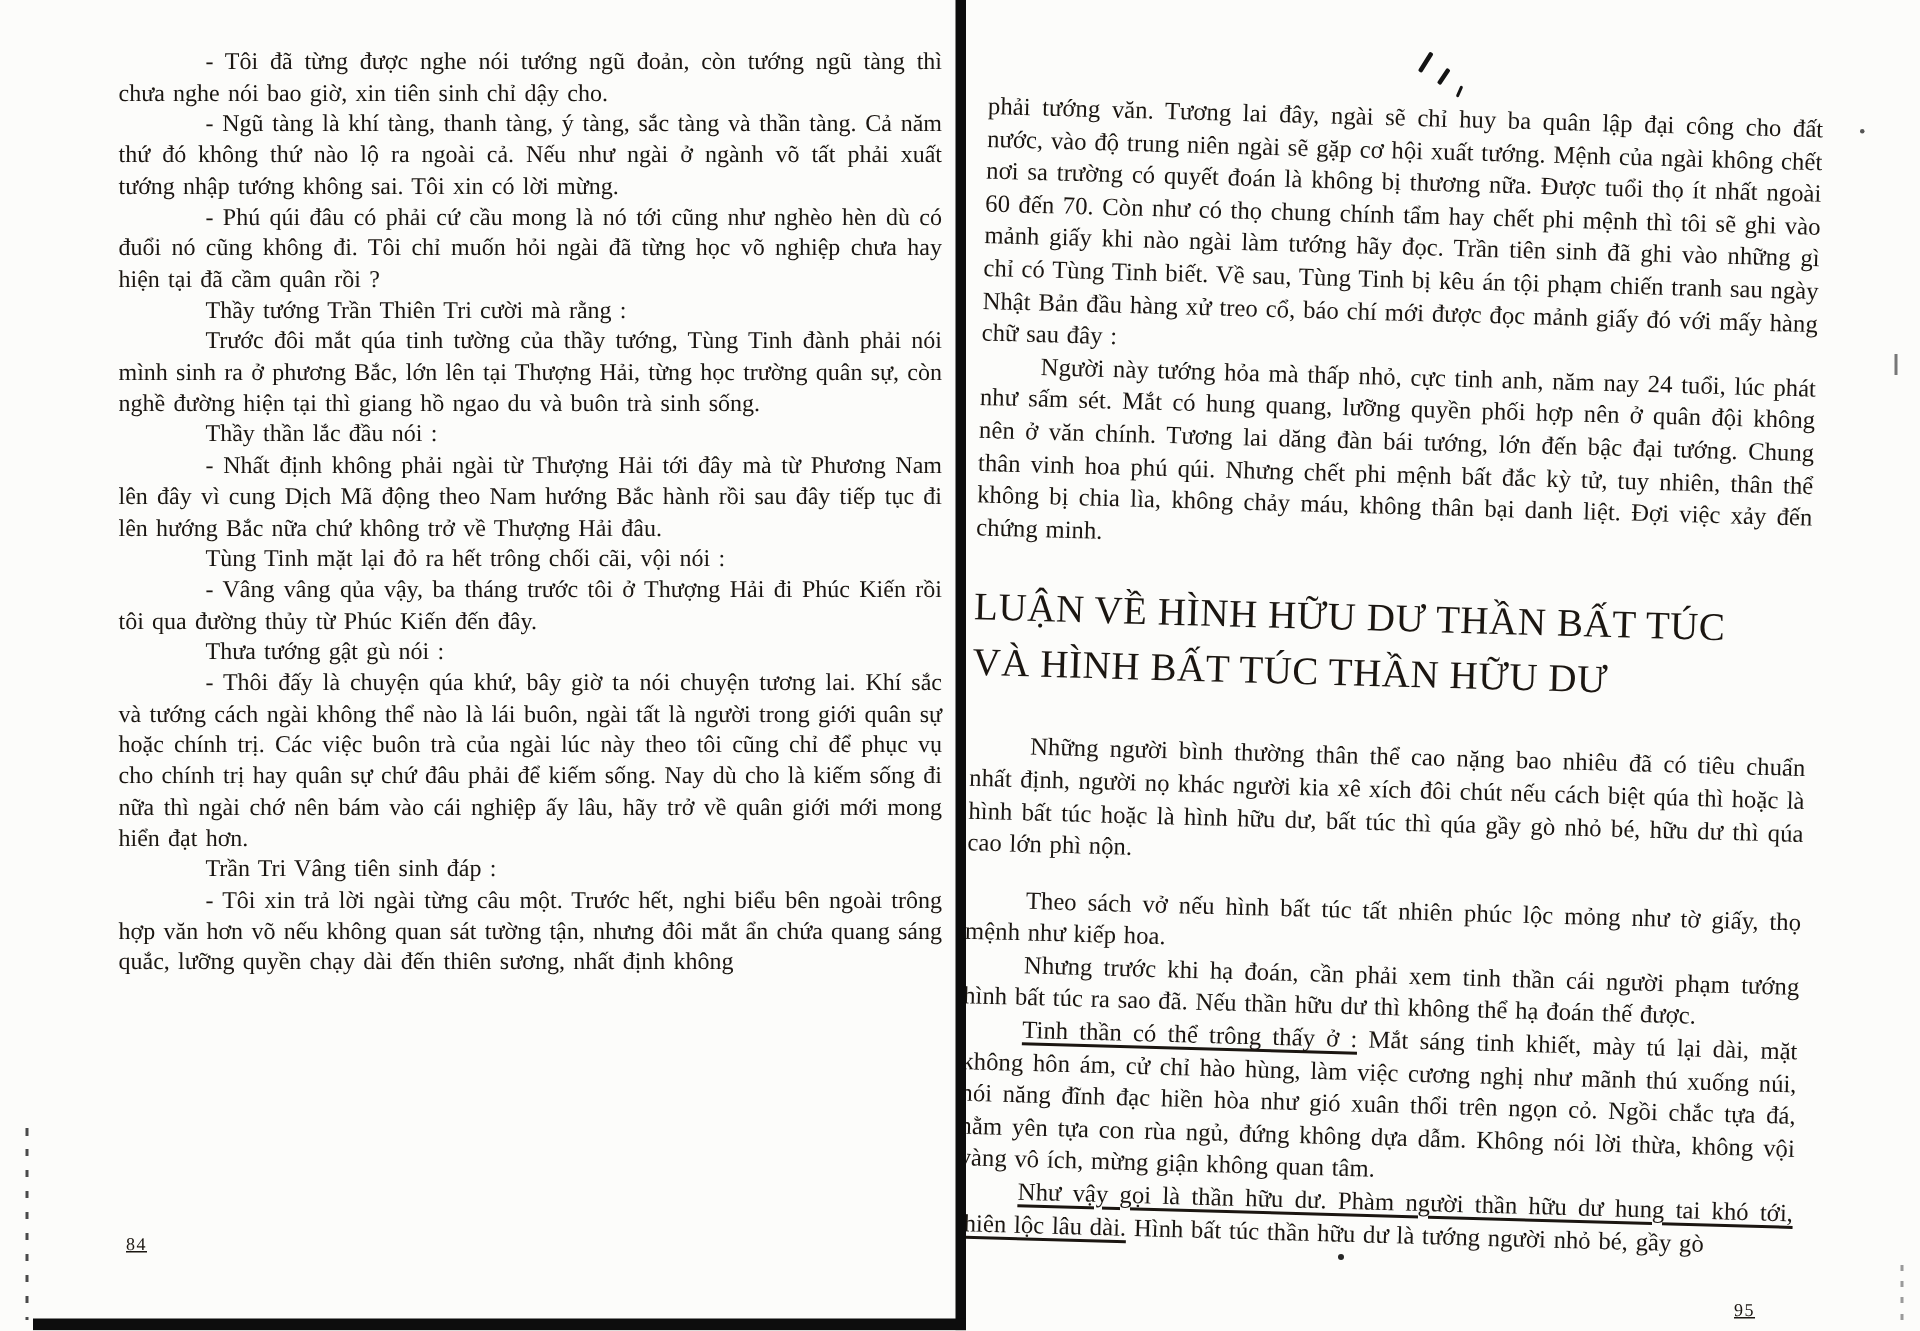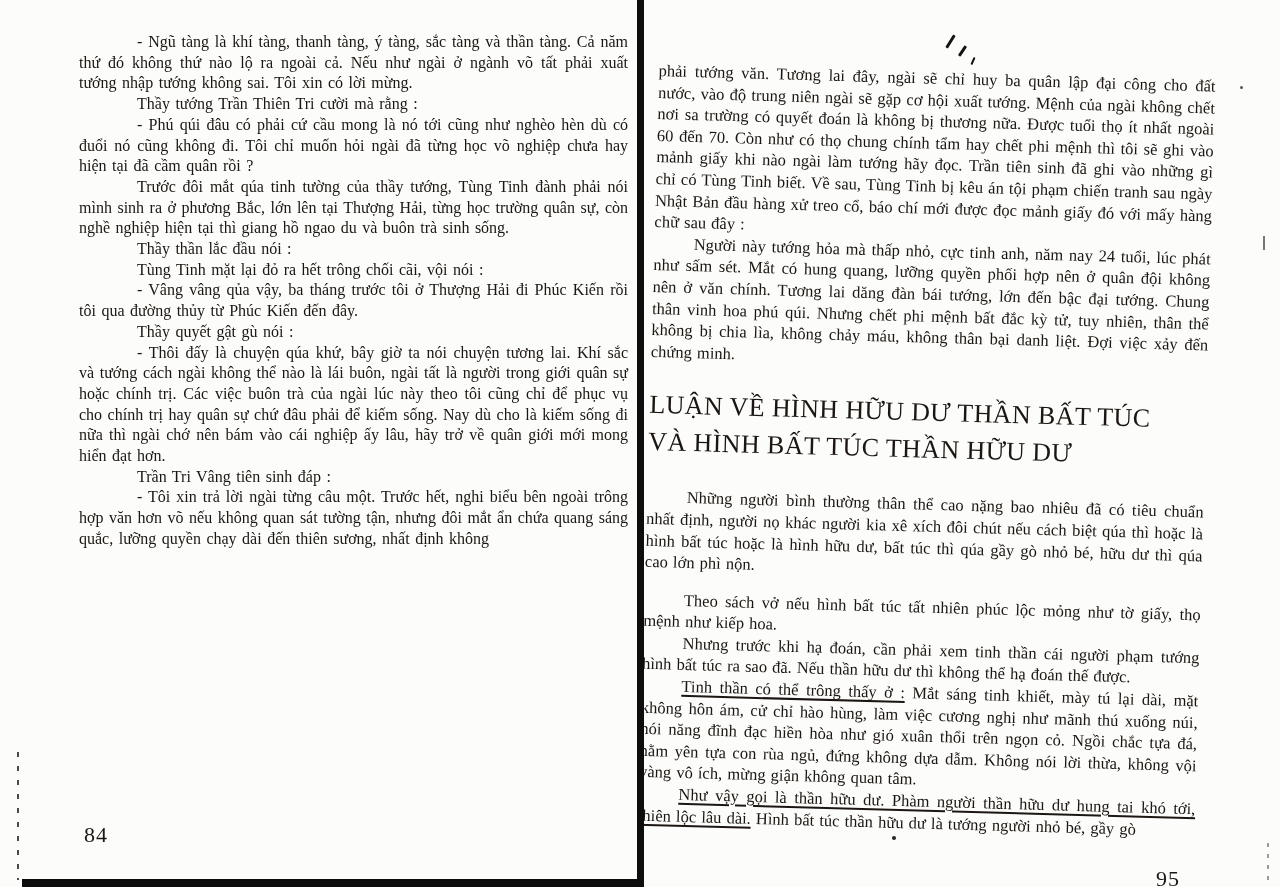--- a/index.html
+++ b/index.html
@@ -30,21 +30,21 @@
     margin:24px 0 26px 0;font-size:26px;line-height:37px;
     letter-spacing:0.4px;font-weight:400;
   }
   .heading div{white-space:nowrap;}
   .u{
     text-decoration:underline;
     text-decoration-thickness:1.5px;
     text-underline-offset:3px;
   }
   
-  .page-num{position:absolute;font-size:22px;letter-spacing:1px;}
+  .page-num{position:absolute;font-size:12px;letter-spacing:1px;text-decoration:underline;}
   .pn-left{left:84px;top:822px;}
   .pn-right{left:1156px;top:866px;}
   
   .gutter{position:absolute;left:637px;top:0;width:7px;height:887px;background:#0d0d0d;}
   .bottom-bar{position:absolute;left:22px;top:879px;width:622px;height:8px;background:#0d0d0d;}
   .edge-dashes-left{
     position:absolute;left:17px;top:752px;width:2px;height:128px;
     background:repeating-linear-gradient(to bottom,#4a4a4a 0 5px,transparent 5px 14px);
   }
   .edge-dashes-right{
@@ -58,28 +58,30 @@
   .ink3{left:972px;top:57px;width:2px;height:8px;transform:rotate(24deg);}
   .speck{position:absolute;left:892px;top:836px;width:4px;height:4px;background:#262626;border-radius:50%;}
   .speck2{position:absolute;left:1240px;top:86px;width:3px;height:3px;background:#555;border-radius:50%;}
 </style>
 </head>
 <body>
 
 <div class="scan">
 
   <div class="left-page">
+    <p>- Tôi đã từng được nghe nói tướng ngũ đoản, còn tướng ngũ tàng thì chưa nghe nói bao giờ, xin tiên sinh chỉ dậy cho.</p>
     <p>- Ngũ tàng là khí tàng, thanh tàng, ý tàng, sắc tàng và thần tàng. Cả năm thứ đó không thứ nào lộ ra ngoài cả. Nếu như ngài ở ngành võ tất phải xuất tướng nhập tướng không sai. Tôi xin có lời mừng.</p>
+    <p>- Phú qúi đâu có phải cứ cầu mong là nó tới cũng như nghèo hèn dù có đuổi nó cũng không đi. Tôi chỉ muốn hỏi ngài đã từng học võ nghiệp chưa hay hiện tại đã cầm quân rồi ?</p>
     <p>Thầy tướng Trần Thiên Tri cười mà rằng :</p>
-    <p>- Phú qúi đâu có phải cứ cầu mong là nó tới cũng như nghèo hèn dù có đuổi nó cũng không đi. Tôi chỉ muốn hỏi ngài đã từng học võ nghiệp chưa hay hiện tại đã cầm quân rồi ?</p>
-    <p>Trước đôi mắt qúa tinh tường của thầy tướng, Tùng Tinh đành phải nói mình sinh ra ở phương Bắc, lớn lên tại Thượng Hải, từng học trường quân sự, còn nghề nghiệp hiện tại thì giang hồ ngao du và buôn trà sinh sống.</p>
+    <p>Trước đôi mắt qúa tinh tường của thầy tướng, Tùng Tinh đành phải nói mình sinh ra ở phương Bắc, lớn lên tại Thượng Hải, từng học trường quân sự, còn nghề đường hiện tại thì giang hồ ngao du và buôn trà sinh sống.</p>
     <p>Thầy thần lắc đầu nói :</p>
+    <p>- Nhất định không phải ngài từ Thượng Hải tới đây mà từ Phương Nam lên đây vì cung Dịch Mã động theo Nam hướng Bắc hành rồi sau đây tiếp tục đi lên hướng Bắc nữa chứ không trở về Thượng Hải đâu.</p>
     <p>Tùng Tinh mặt lại đỏ ra hết trông chối cãi, vội nói :</p>
     <p>- Vâng vâng qủa vậy, ba tháng trước tôi ở Thượng Hải đi Phúc Kiến rồi tôi qua đường thủy từ Phúc Kiến đến đây.</p>
-    <p>Thầy quyết gật gù nói :</p>
+    <p>Thưa tướng gật gù nói :</p>
     <p>- Thôi đấy là chuyện qúa khứ, bây giờ ta nói chuyện tương lai. Khí sắc và tướng cách ngài không thể nào là lái buôn, ngài tất là người trong giới quân sự hoặc chính trị. Các việc buôn trà của ngài lúc này theo tôi cũng chỉ để phục vụ cho chính trị hay quân sự chứ đâu phải để kiếm sống. Nay dù cho là kiếm sống đi nữa thì ngài chớ nên bám vào cái nghiệp ấy lâu, hãy trở về quân giới mới mong hiển đạt hơn.</p>
     <p>Trần Tri Vâng tiên sinh đáp :</p>
     <p>- Tôi xin trả lời ngài từng câu một. Trước hết, nghi biểu bên ngoài trông hợp văn hơn võ nếu không quan sát tường tận, nhưng đôi mắt ẩn chứa quang sáng quắc, lưỡng quyền chạy dài đến thiên sương, nhất định không</p>
   </div>
 
   <div class="right-page">
     <p class="no-indent">phải tướng văn. Tương lai đây, ngài sẽ chỉ huy ba quân lập đại công cho đất nước, vào độ trung niên ngài sẽ gặp cơ hội xuất tướng. Mệnh của ngài không chết nơi sa trường có quyết đoán là không bị thương nữa. Được tuổi thọ ít nhất ngoài 60 đến 70. Còn như có thọ chung chính tẩm hay chết phi mệnh thì tôi sẽ ghi vào mảnh giấy khi nào ngài làm tướng hãy đọc. Trần tiên sinh đã ghi vào những gì chỉ có Tùng Tinh biết. Về sau, Tùng Tinh bị kêu án tội phạm chiến tranh sau ngày Nhật Bản đầu hàng xử treo cổ, báo chí mới được đọc mảnh giấy đó với mấy hàng chữ sau đây :</p>
     <p>Người này tướng hỏa mà thấp nhỏ, cực tinh anh, năm nay 24 tuổi, lúc phát như sấm sét. Mắt có hung quang, lưỡng quyền phối hợp nên ở quân đội không nên ở văn chính. Tương lai dăng đàn bái tướng, lớn đến bậc đại tướng. Chung thân vinh hoa phú qúi. Nhưng chết phi mệnh bất đắc kỳ tử, tuy nhiên, thân thể không bị chia lìa, không chảy máu, không thân bại danh liệt. Đợi việc xảy đến chứng minh.</p>
 
     <div class="heading">

